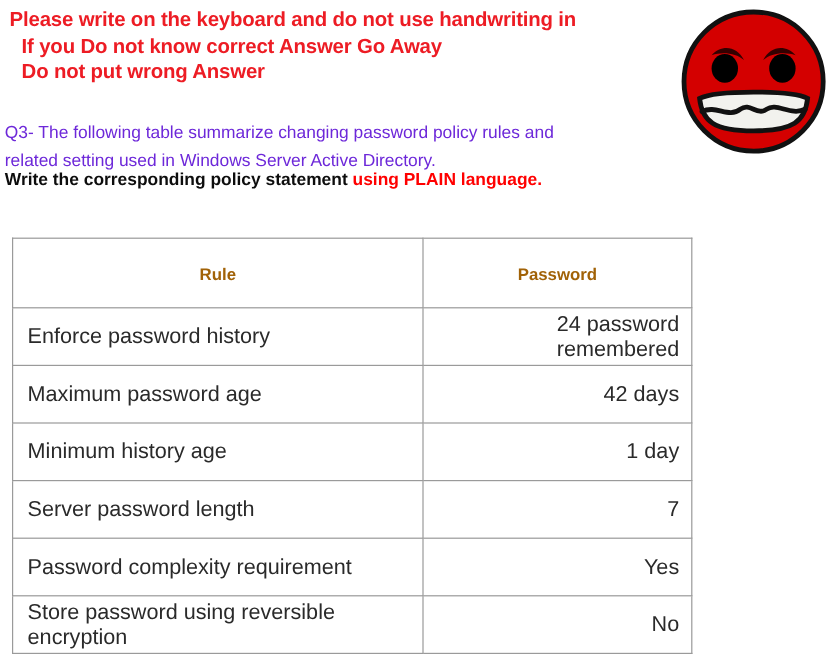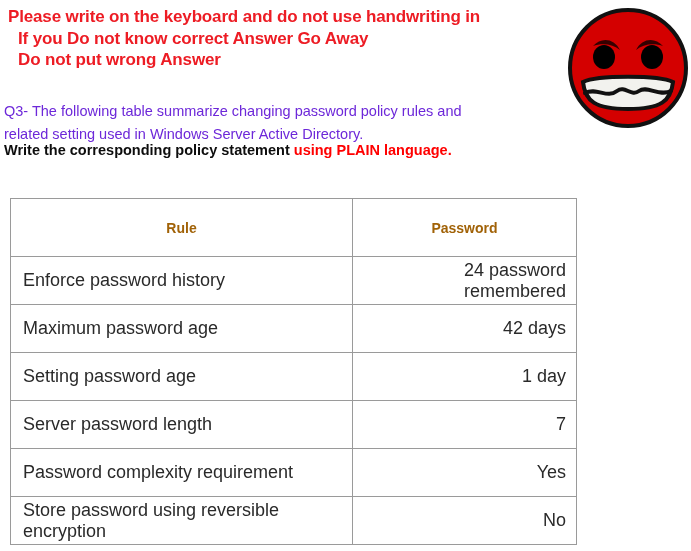--- a/index.html
+++ b/index.html
@@ -159,21 +159,21 @@
   <tbody id="policy-table-body">
       <tr>
         <td class="rule-cell">Enforce password history</td>
         <td class="setting-cell">24 password remembered</td>
       </tr>
       <tr>
         <td class="rule-cell">Maximum password age</td>
         <td class="setting-cell">42 days</td>
       </tr>
       <tr>
-        <td class="rule-cell">Setting password age</td>
+        <td class="rule-cell">Minimum history age</td>
         <td class="setting-cell">1 day</td>
       </tr>
       <tr>
         <td class="rule-cell">Server password length</td>
         <td class="setting-cell">7</td>
       </tr>
       <tr>
         <td class="rule-cell">Password complexity requirement</td>
         <td class="setting-cell">Yes</td>
       </tr>

